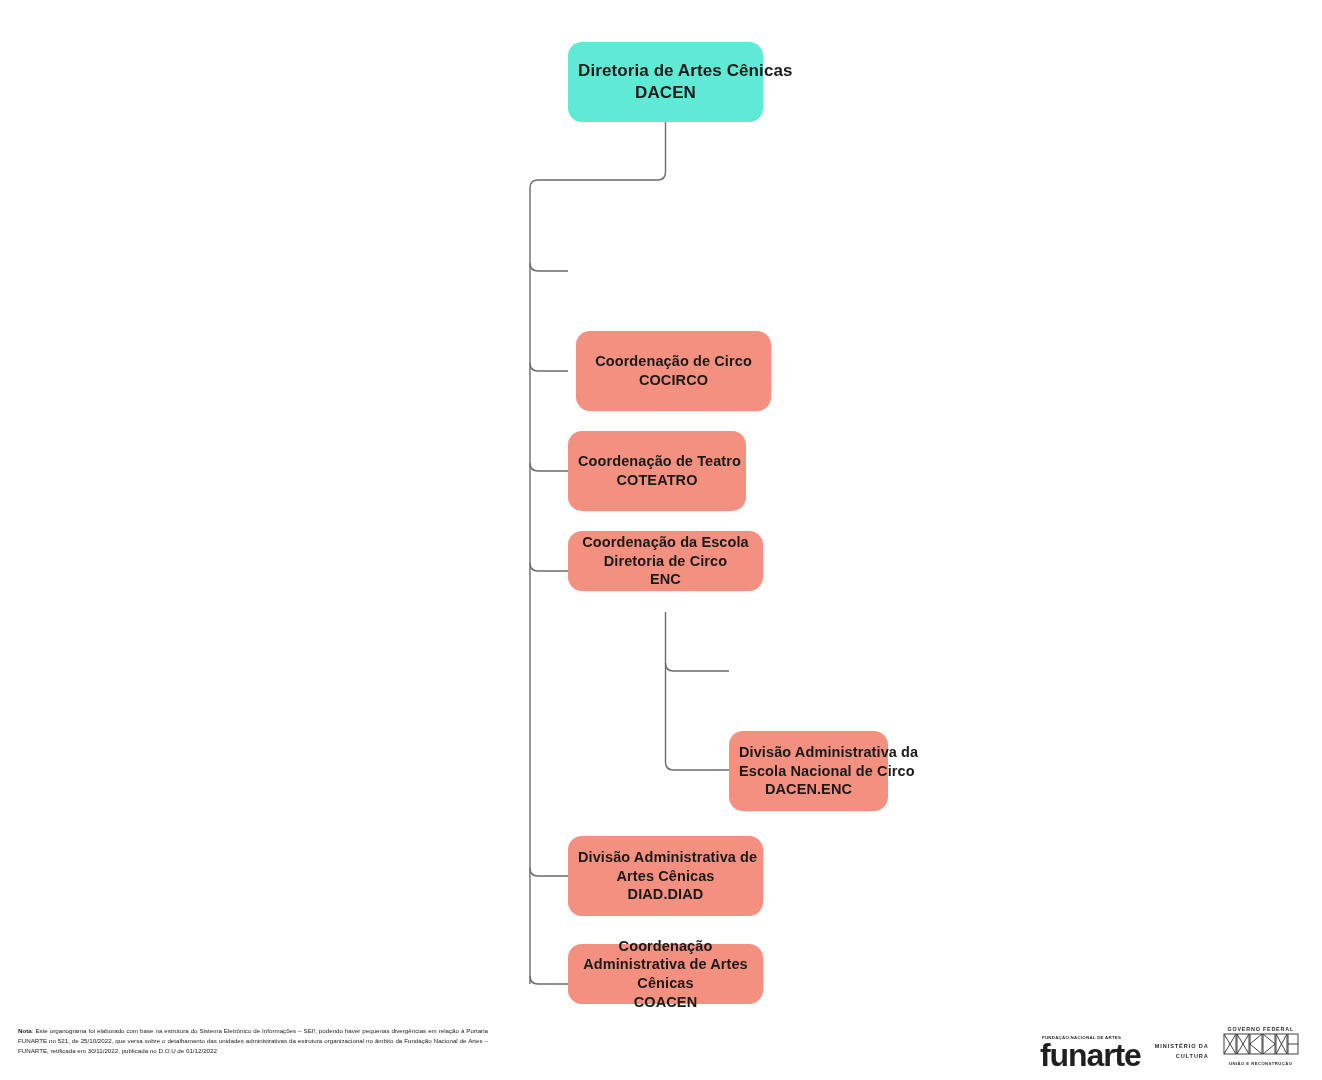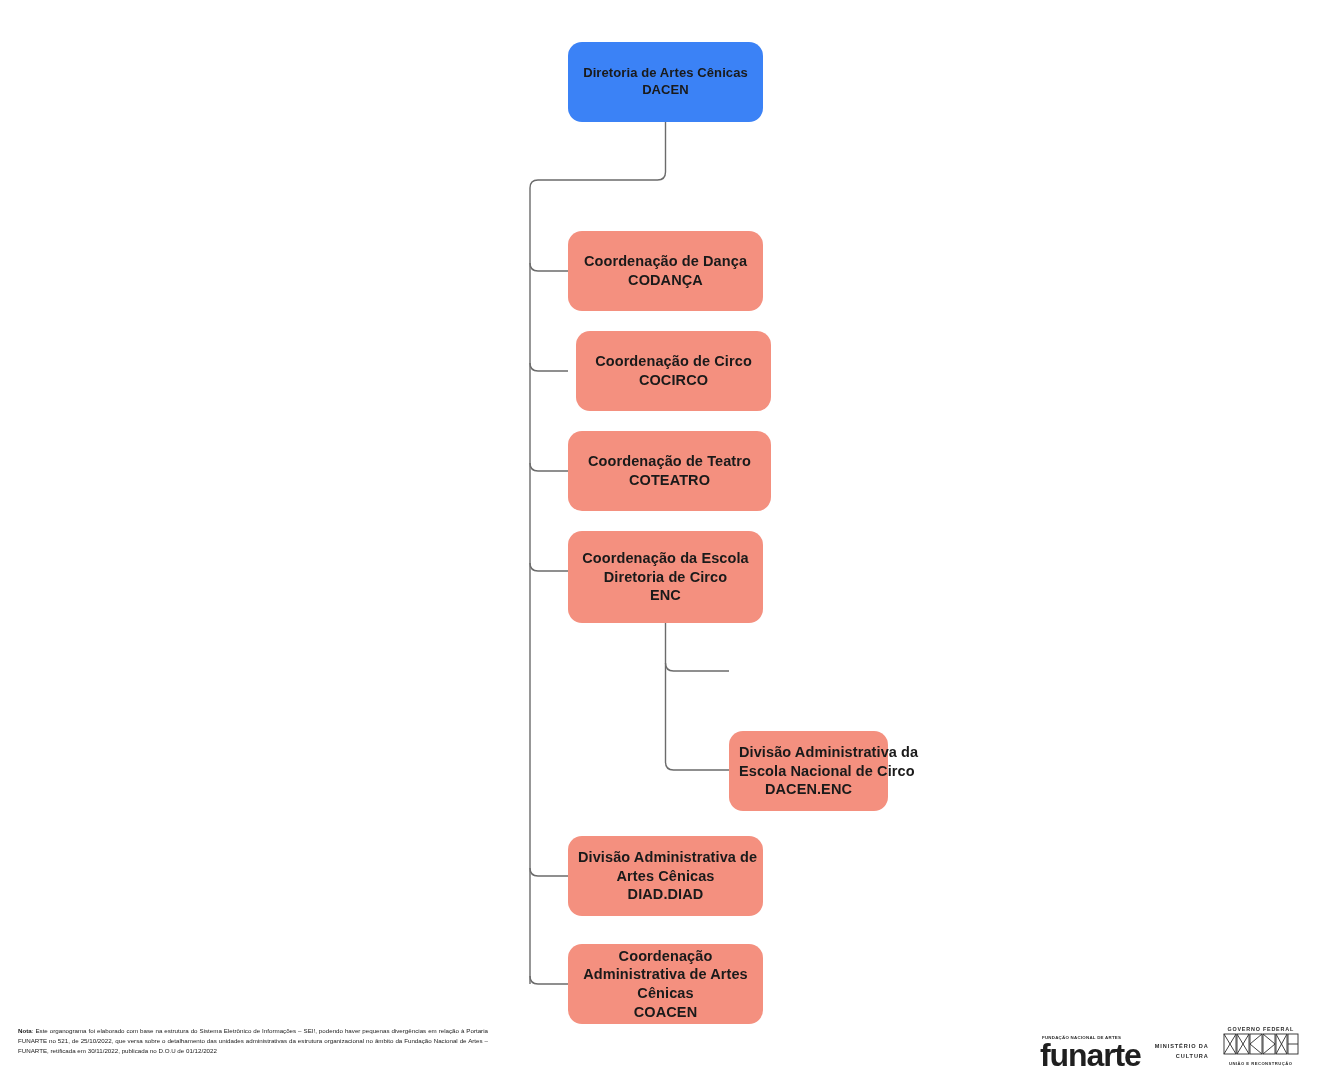--- a/index.html
+++ b/index.html
@@ -46,22 +46,22 @@
   }
   .node .lines {
     display: block;
     width: 100%;
   }
   .node .l {
     display: block;
     white-space: nowrap;
   }
   .node.root {
-    background: #3b82f6;
-    font-size: 13px;
+    background: #5eead4;
+    font-size: 17px;
   }
   .node.child {
     background: #f4907f;
     font-size: 14.5px;
   }
 
   
   #footnote {
     position: absolute;
     left: 18px;
@@ -164,42 +164,36 @@
     </g>
   </svg>
 
   <div class="node root" style="left:568px; top:42px; width:195px; height:80px;">
     <span class="lines">
       <span class="l">Diretoria de Artes Cênicas</span>
       <span class="l">DACEN</span>
     </span>
   </div>
 
-  <div class="node child" style="left:568px; top:231px; width:195px; height:80px;">
-    <span class="lines">
-      <span class="l">Coordenação de Dança</span>
-      <span class="l">CODANÇA</span>
-    </span>
-  </div>
 
   <div class="node child" style="left:568px; top:331px; width:195px; height:80px;margin-left:8px;">
     <span class="lines">
       <span class="l">Coordenação de Circo</span>
       <span class="l">COCIRCO</span>
     </span>
   </div>
 
-  <div class="node child" style="left:568px; top:431px; width:203px; height:80px;align-items:center;">
+  <div class="node child" style="left:568px; top:431px; width:178px; height:80px;align-items:center;">
     <span class="lines">
       <span class="l">Coordenação de Teatro</span>
       <span class="l">COTEATRO</span>
     </span>
   </div>
 
-  <div class="node child" style="left:568px; top:531px; width:195px; height:92px;">
+  <div class="node child" style="left:568px; top:531px; width:195px; height:60px;">
     <span class="lines">
       <span class="l">Coordenação da Escola</span>
       <span class="l">Diretoria de Circo</span>
       <span class="l">ENC</span>
     </span>
   </div>
 
 
   <div class="node child" style="left:729px; top:731px; width:159px; height:80px;">
     <span class="lines">
@@ -210,21 +204,21 @@
   </div>
 
   <div class="node child" style="left:568px; top:836px; width:195px; height:80px;">
     <span class="lines">
       <span class="l">Divisão Administrativa de</span>
       <span class="l">Artes Cênicas</span>
       <span class="l">DIAD.DIAD</span>
     </span>
   </div>
 
-  <div class="node child" style="left:568px; top:944px; width:195px; height:80px;">
+  <div class="node child" style="left:568px; top:944px; width:195px; height:60px;">
     <span class="lines">
       <span class="l">Coordenação</span>
       <span class="l">Administrativa de Artes</span>
       <span class="l">Cênicas</span>
       <span class="l">COACEN</span>
     </span>
   </div>
 
   <div id="footnote"><b>Nota</b><span>: Este organograma foi elaborado com base na estrutura do Sistema Eletrônico de Informações – SEI!, podendo haver pequenas divergências em relação à Portaria FUNARTE no 521, de 25/10/2022, que versa sobre o detalhamento das unidades administrativas da estrutura organizacional no âmbito da Fundação Nacional de Artes – FUNARTE, retificada em 30/11/2022, publicada no D.O.U de 01/12/2022</span></div>
 

